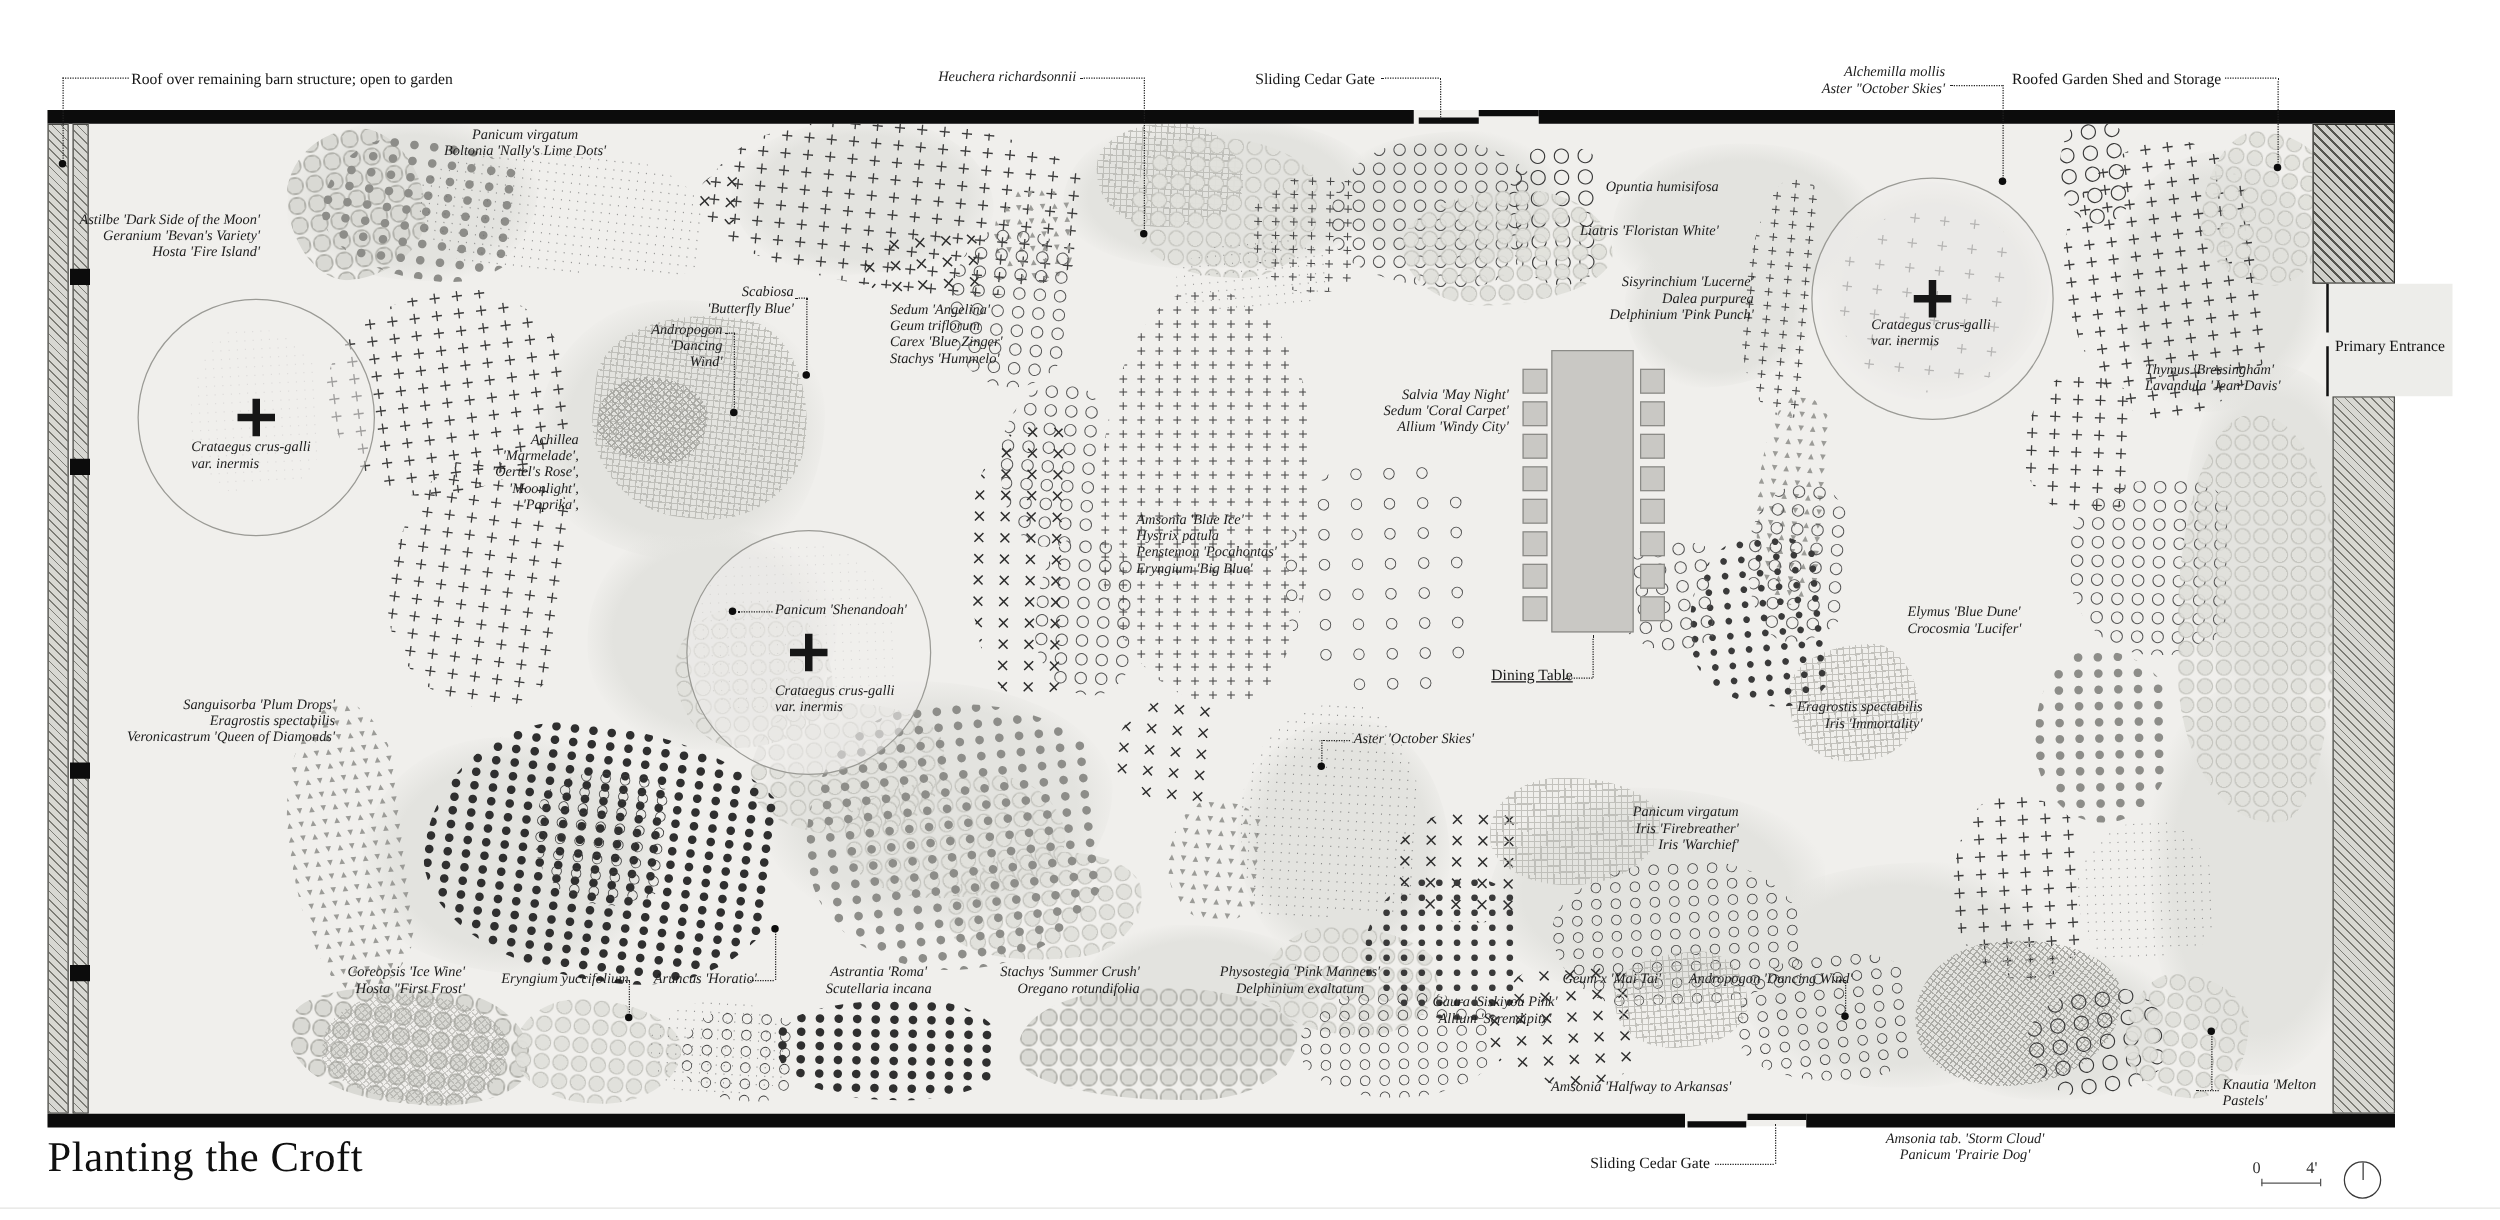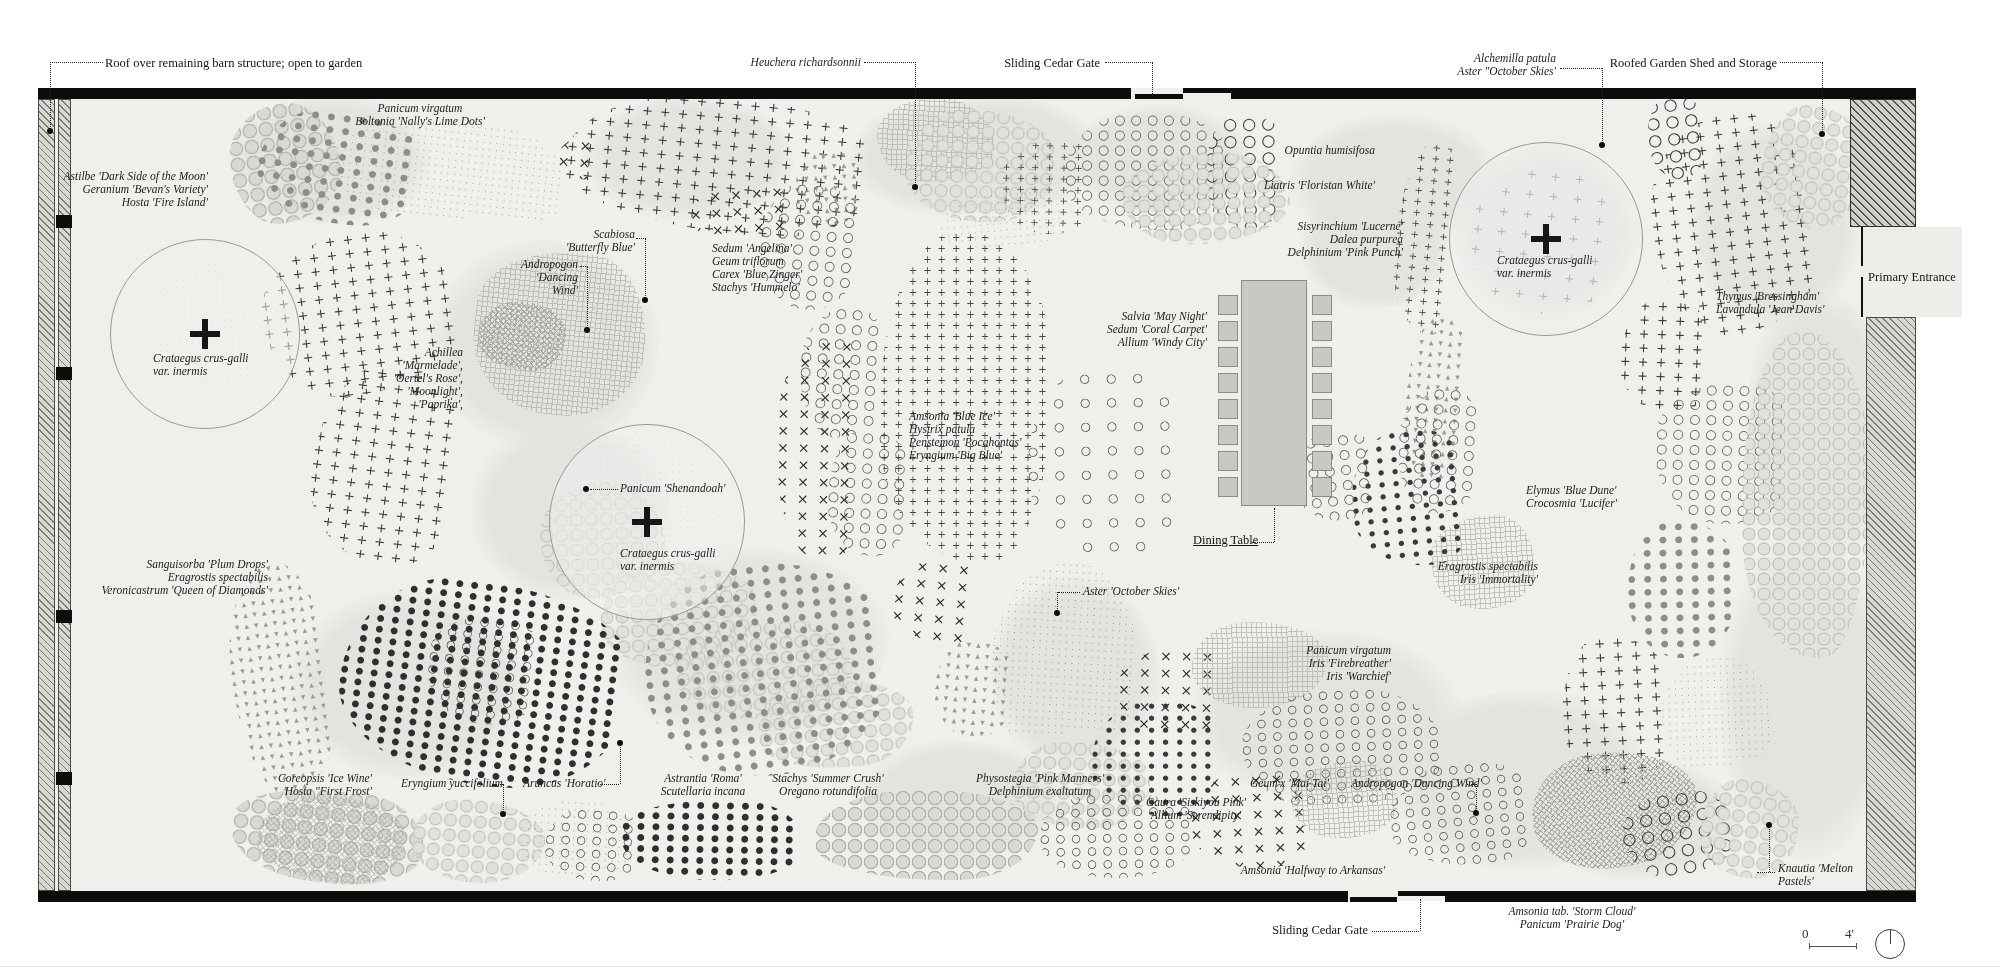--- a/index.html
+++ b/index.html
@@ -269,21 +269,21 @@
       <div class="lbl rg" style="left: 105px; top: 56px;">
         <span class="ln">Roof over remaining barn structure; open to garden</span>
       </div>
       <div class="lbl it al-r" style="left: 861px; top: 56px;">
         <span class="ln">Heuchera richardsonnii</span>
       </div>
       <div class="lbl rg al-r" style="left: 1100px; top: 56px;">
         <span class="ln">Sliding Cedar Gate</span>
       </div>
       <div class="lbl it al-r" style="left: 1556px; top: 52px;">
-        <span class="ln">Alchemilla patula</span>
+        <span class="ln">Alchemilla mollis</span>
         <span class="ln">Aster "October Skies'</span>
       </div>
       <div class="lbl rg al-r" style="left: 1777px; top: 56px;">
         <span class="ln">Roofed Garden Shed and Storage</span>
       </div>
       <div class="lbl rg al-r" style="left: 1368px; top: 923px;">
         <span class="ln">Sliding Cedar Gate</span>
       </div>
       <div class="lbl rg al-c" style="left: 1912px; top: 270px;">
         <span class="ln">Primary Entrance</span>
@@ -391,21 +391,21 @@
       <div class="lbl it" style="left: 401px; top: 777px;">
         <span class="ln">Eryngium yuccifolium</span>
       </div>
       <div class="lbl it" style="left: 523px; top: 777px;">
         <span class="ln">Aruncus 'Horatio'</span>
       </div>
       <div class="lbl it al-c" style="left: 703px; top: 772px;">
         <span class="ln">Astrantia 'Roma'</span>
         <span class="ln">Scutellaria incana</span>
       </div>
-      <div class="lbl it al-c" style="left: 828px; top: 772px;">
+      <div class="lbl it al-c" style="left: 856px; top: 772px; text-align: right;">
         <span class="ln">Stachys 'Summer Crush'</span>
         <span class="ln">Oregano rotundifolia</span>
       </div>
       <div class="lbl it al-c" style="left: 1040px; top: 772px;">
         <span class="ln">Physostegia 'Pink Manners'</span>
         <span class="ln">Delphinium exaltatum</span>
       </div>
       <div class="lbl it al-c" style="left: 1196px; top: 796px; font-family: Liberation Serif, serif;">
         <span class="ln">Gaura 'Siskiyou Pink'</span>
         <span class="ln">Allium 'Serendipity'</span>
@@ -422,20 +422,21 @@
       <div class="lbl it al-c" style="left: 1572px; top: 905px; font-style: italic;">
         <span class="ln">Amsonia tab. 'Storm Cloud'</span>
         <span class="ln">Panicum 'Prairie Dog'</span>
       </div>
       <div class="lbl it" style="left: 1778px; top: 862px;">
         <span class="ln">Knautia 'Melton</span>
         <span class="ln">Pastels'</span>
       </div>
     </div>
 
+  <div class="title">Planting the Croft</div>
 
   <div class="sb-num" style="left:1802px;top:926px">0</div>
   <div class="sb-num" style="left:1845px;top:926px">4'</div>
   <div class="sb-line" style="left:1809px;top:946px;width:47px"></div>
   <div class="sb-tick" style="left:1809px;top:943px"></div>
   <div class="sb-tick" style="left:1856px;top:943px"></div>
   <div class="north" style="left:1875px;top:929px"></div>
   <div class="north-line" style="left:1890px;top:930px"></div>
 
   <div class="page-rule"></div>

